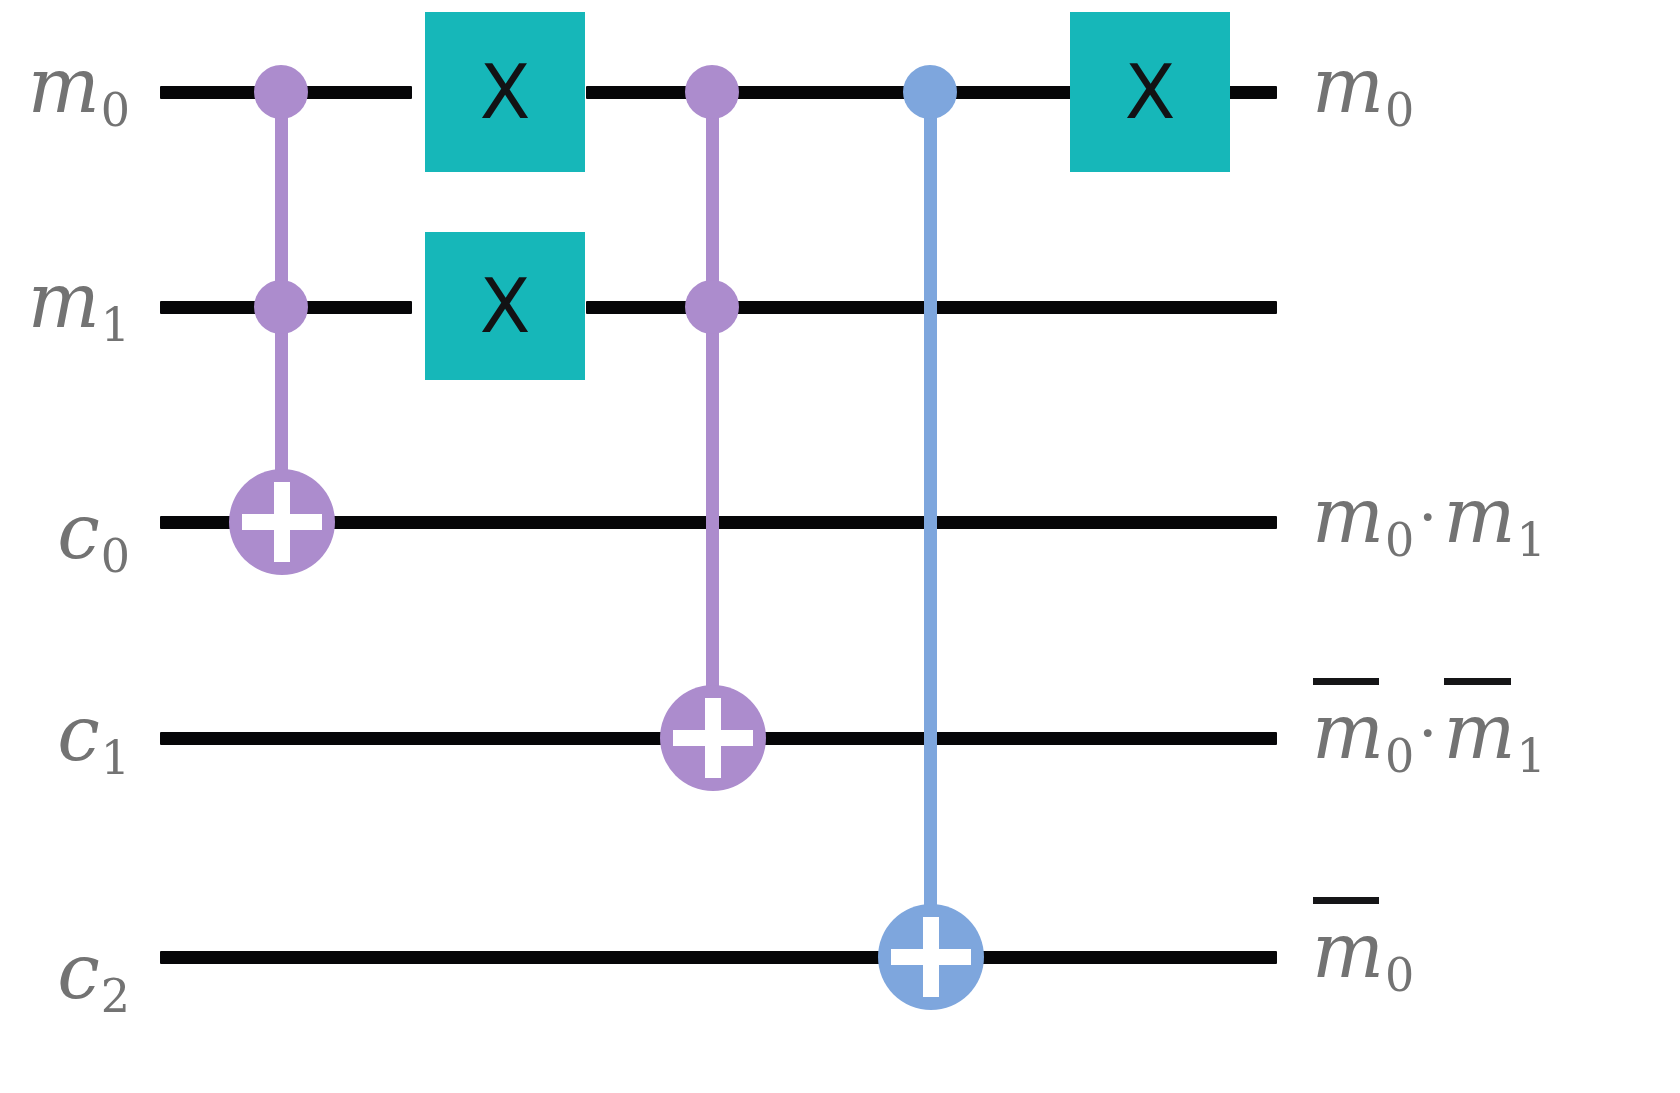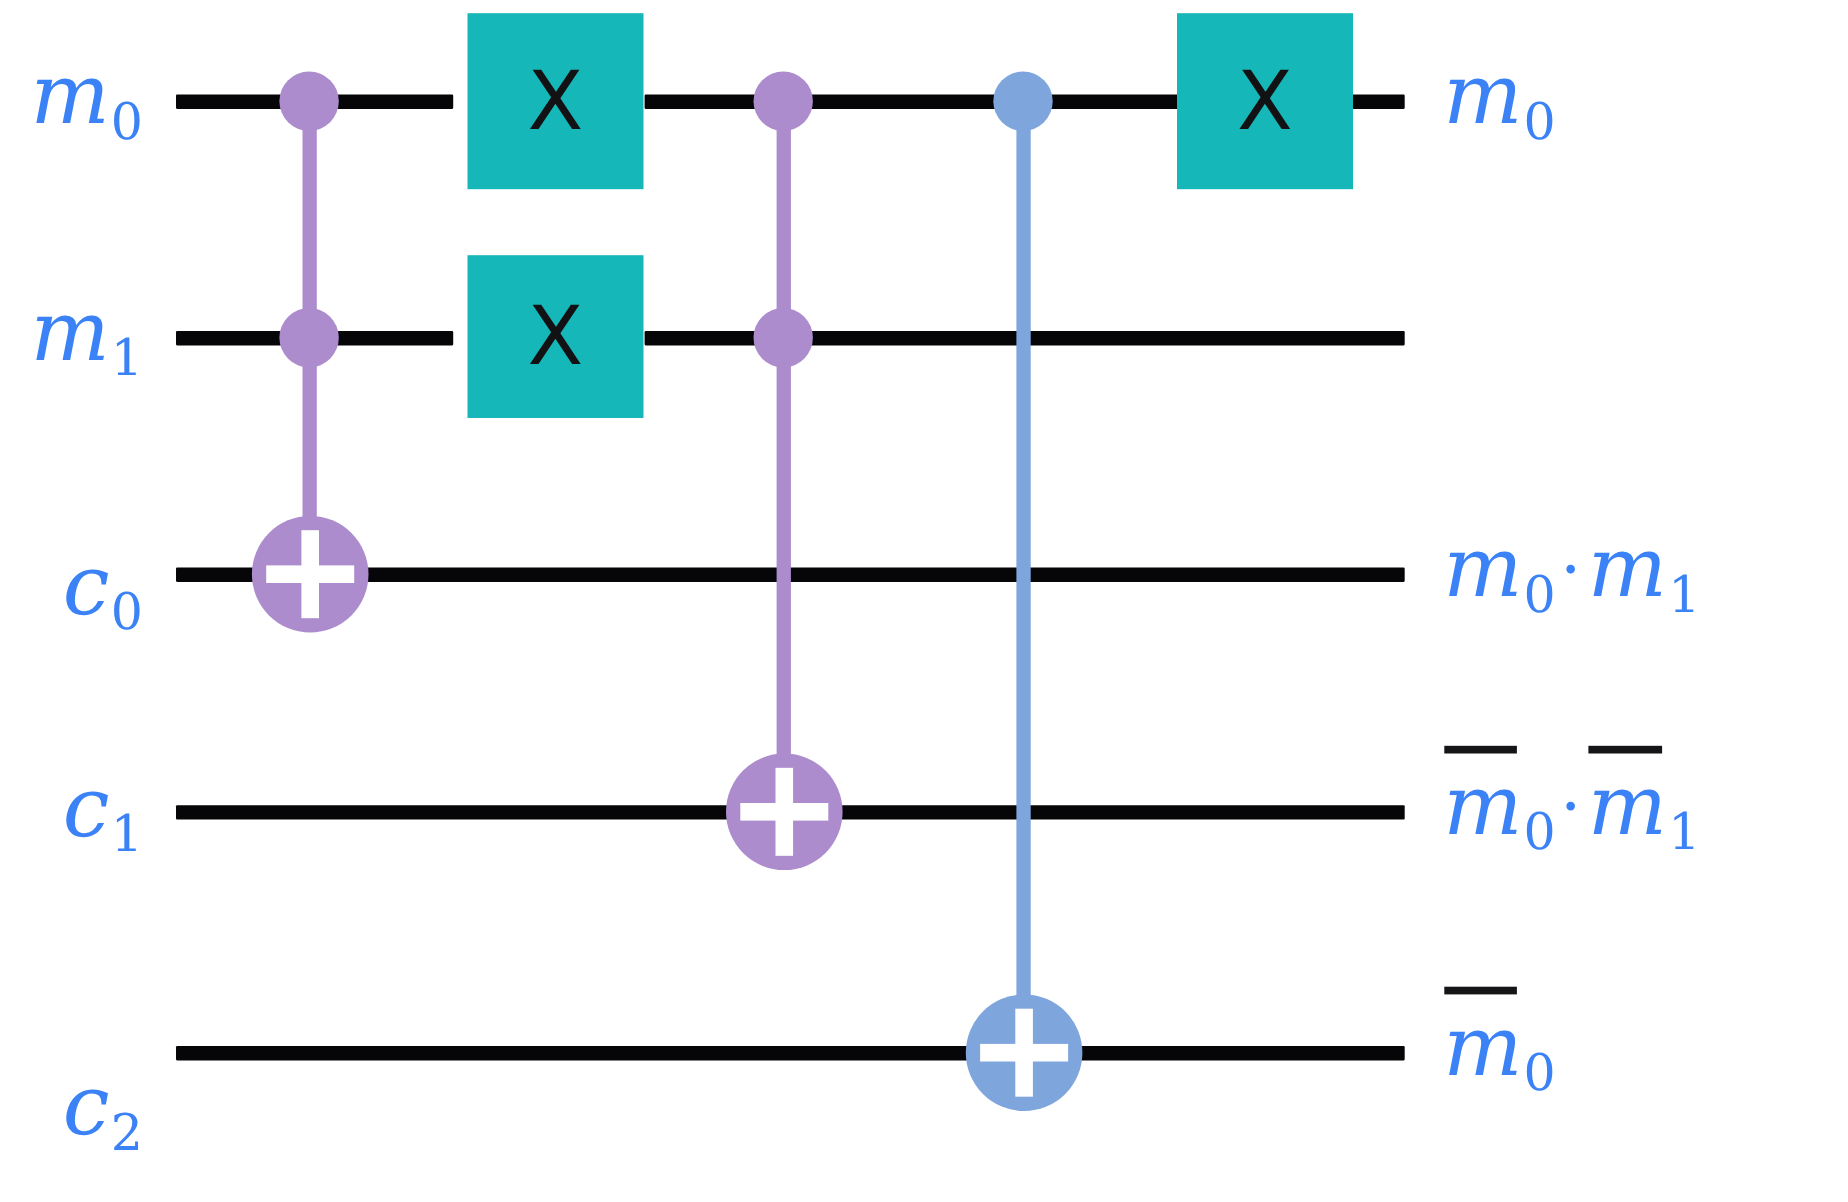--- a/index.html
+++ b/index.html
@@ -70,21 +70,21 @@
   .target .bar-h, .target .bar-v {
     position: absolute;
     background: #ffffff;
   }
 
   
   .label {
     position: absolute;
     font-family: "DejaVu Serif", serif;
     font-style: italic;
-    color: #3b82f6;
+    color: #737373;
     white-space: nowrap;
     user-select: none;
     line-height: 1;
   }
   .label .base {
     font-size: 76px;
     font-style: italic;
     font-family: "DejaVu Serif", serif;
   }
   .label .sub {
@@ -180,21 +180,21 @@
   </div>
 
   <div class="label lbl-left" style="left:0px; top:494px; width:130px;">
     <span class="base">c</span><span class="sub">0</span>
   </div>
 
   <div class="label lbl-left" style="left:0px; top:696px; width:130px;">
     <span class="base">c</span><span class="sub">1</span>
   </div>
 
-  <div class="label lbl-left" style="left:0px; top:967px; width:130px;">
+  <div class="label lbl-left" style="left:0px; top:934px; width:130px;">
     <span class="base">c</span><span class="sub">2</span>
   </div>
 
   <div class="label lbl-right" style="left:1312px; top:48px;">
     <span class="base">m</span><span class="sub">0</span>
   </div>
 
   <div class="label lbl-right" style="left:1312px; top:478px;">
     <span class="base">m</span><span class="sub">0</span><span class="dot">·</span><span class="base">m</span><span class="sub">1</span>
   </div>

